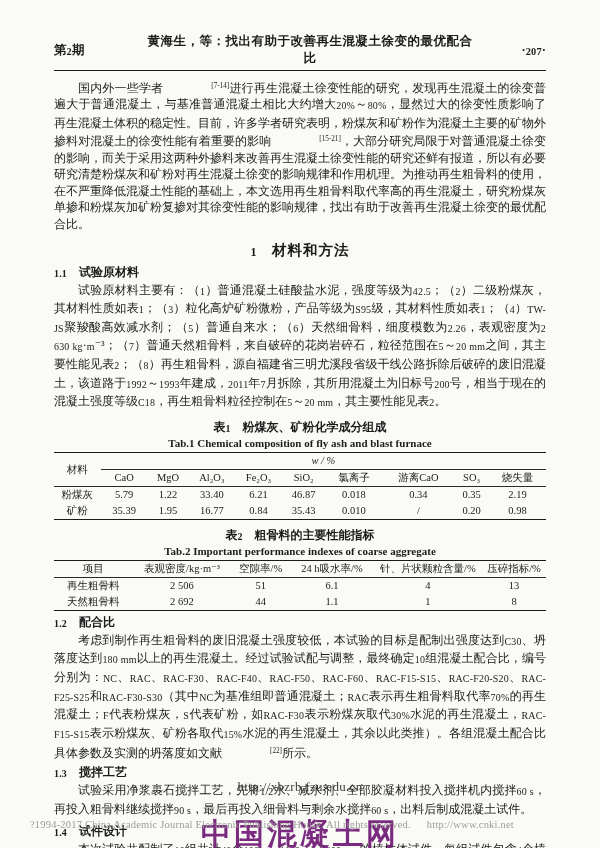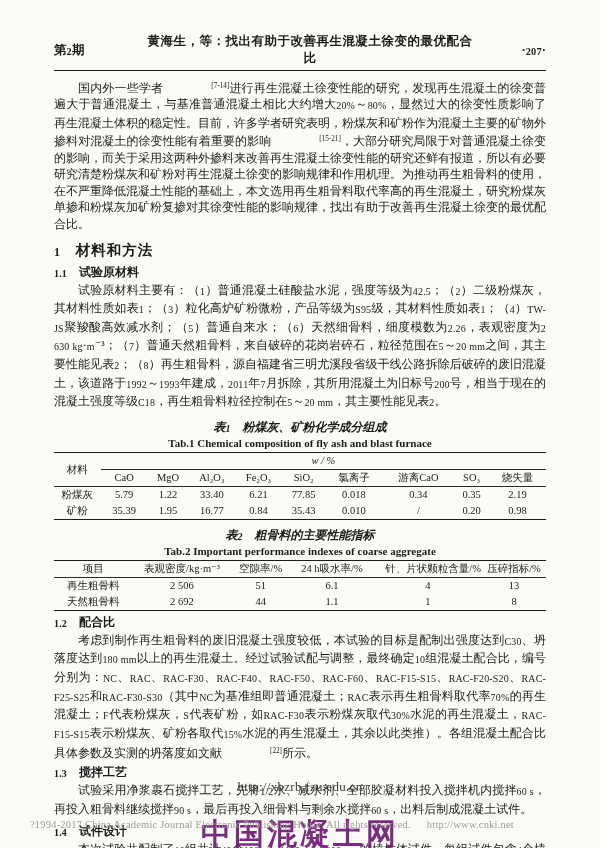--- a/index.html
+++ b/index.html
@@ -20,45 +20,45 @@
   .hdr .rtitle{flex:1;text-align:center;letter-spacing:0.5px;}
   .hdr .pno{width:70px;text-align:right;font-weight:600;}
   .hdr-rule{border-bottom:1.6px solid #1a1a1a;margin-top:3px;}
   
   .para{
     margin:0;font-size:12px;line-height:16.6px;
     text-align:justify;text-indent:2em;
   }
   .intro{margin-top:7px;}
   .h1{
-    font-size:14.5px;font-weight:700;margin:8px 0 4px 0;letter-spacing:1px;
+    font-size:14.5px;font-weight:700;margin:8px 0 4px 0;letter-spacing:1px;text-align:center;
   }
   .h2{
     font-size:12px;font-weight:700;margin:3px 0 1px 0;
   }
   
   .lt{font-size:0.83em;vertical-align:-0.1em;letter-spacing:0.2px;}
   .ref{font-size:0.6em;vertical-align:0.5em;letter-spacing:0;padding-left:48px;}
   
-  .tcap-cn{font-size:12px;font-weight:700;text-align:center;margin:7px 0 1px 0;font-style:italic;}
+  .tcap-cn{font-size:12px;font-weight:700;text-align:center;margin:7px 0 1px 0;}
   .tcap-en{font-size:11px;font-weight:700;text-align:center;margin:0 0 3px 0;}
   table.three-line{
     width:100%;border-collapse:collapse;font-size:10.5px;
     border-top:1.6px solid #1a1a1a;border-bottom:1.6px solid #1a1a1a;
     margin-bottom:2px;
   }
   table.three-line th,table.three-line td{
     font-weight:normal;text-align:center;padding:1.5px 1px;line-height:13px;
   }
   th.rule-b,td.rule-b{border-bottom:1px solid #2a2a2a;}
   th.spanner{font-style:italic;}
   .t1 th:first-child,.t1 td:first-child{width:9.5%;}
   .t2 th:nth-child(1){width:16%;} .t2 th:nth-child(2){width:20%;}
   .t2 th:nth-child(3){width:12%;} .t2 th:nth-child(4){width:17%;}
-  .t2 th:nth-child(5){width:22%;text-align:right;} .t2 th:nth-child(6){width:13%;}
+  .t2 th:nth-child(5){width:22%;} .t2 th:nth-child(6){width:13%;}
   
   .journal-url{
     position:absolute;left:0;right:0;top:779px;text-align:center;
     font-size:13px;color:#3c3c3c;letter-spacing:0.3px;
   }
   .watermark{
     position:absolute;left:0;right:0;top:786px;text-align:center;
     font-size:30px;line-height:32px;font-weight:700;color:#701a75;
     letter-spacing:3px;opacity:0.92;margin-top:32px;
   }
@@ -106,21 +106,21 @@
         <th class="rule-b">游离CaO</th>
         <th class="rule-b">SO₃</th>
         <th class="rule-b">烧失量</th>
       </tr>
       <tr>
         <td>粉煤灰</td>
         <td>5.79</td>
         <td>1.22</td>
         <td>33.40</td>
         <td>6.21</td>
-        <td>77.85</td>
+        <td>46.87</td>
         <td>0.018</td>
         <td>0.34</td>
         <td>0.35</td>
         <td>2.19</td>
       </tr>
       <tr>
         <td>矿粉</td>
         <td>35.39</td>
         <td>1.95</td>
         <td>16.77</td>

